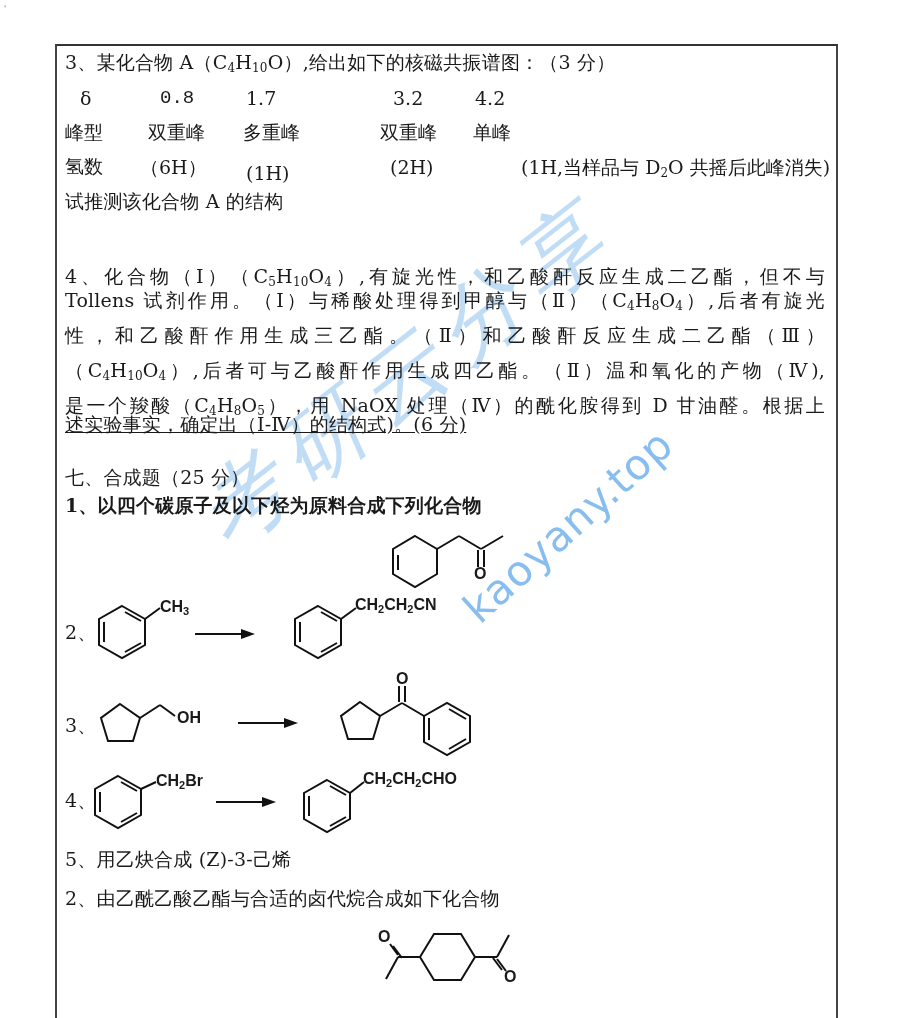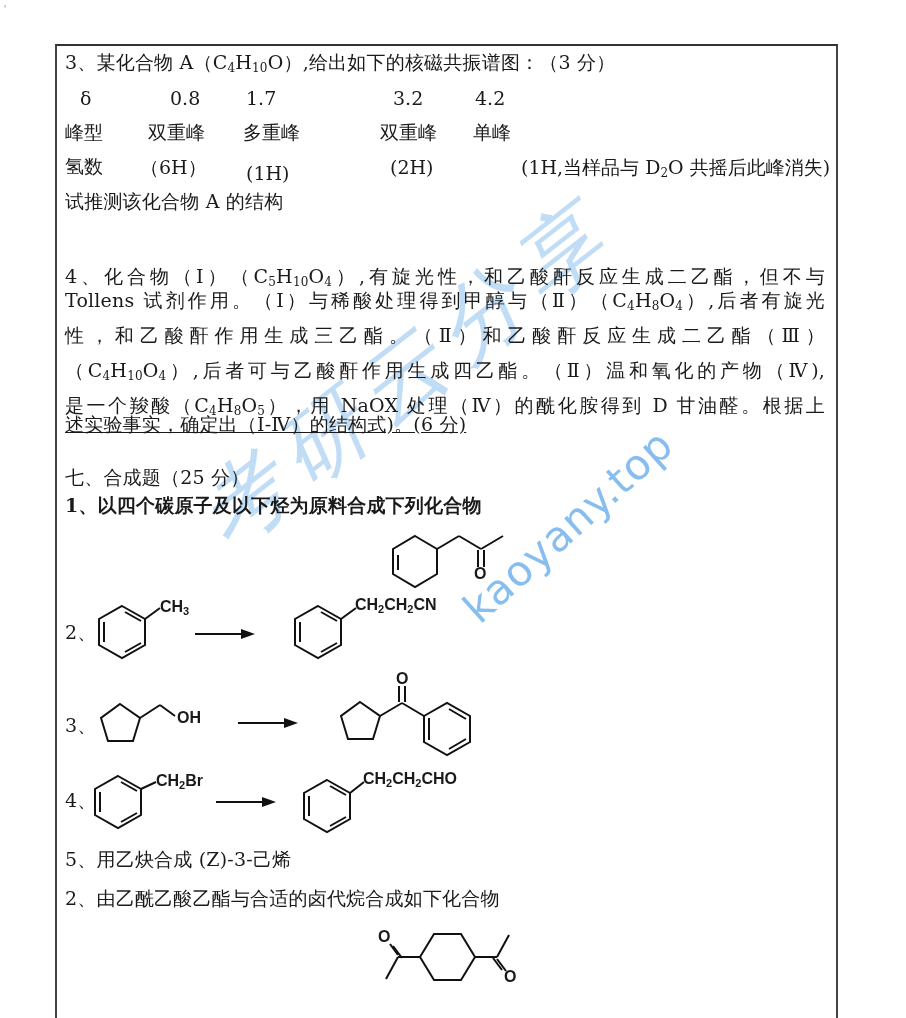--- a/index.html
+++ b/index.html
@@ -43,21 +43,21 @@
 
 <div class="wm-cn">考研云分享</div>
 <div class="wm-en">kaoyany.top</div>
 
 <div class="line" style="top:50px;">
   <span>3、某化合物 A（C</span><sub>4</sub><span>H</span><sub>10</sub><span>O）,给出如下的核磁共振谱图：（3 分）</span>
 </div>
 
 <div>
   <span class="cell" style="left:80px;top:86px;">δ</span>
-  <span class="cell" style="left:170px;top:86px;">0.8</span>
+  <span class="cell" style="left:160px;top:86px;font-family:Liberation Mono, monospace;">0.8</span>
   <span class="cell" style="left:246px;top:86px;">1.7</span>
   <span class="cell" style="left:393px;top:86px;">3.2</span>
   <span class="cell" style="left:475px;top:86px;">4.2</span>
 
   <span class="cell" style="left:65px;top:120px;">峰型</span>
   <span class="cell" style="left:148px;top:120px;">双重峰</span>
   <span class="cell" style="left:243px;top:120px;">多重峰</span>
   <span class="cell" style="left:380px;top:120px;">双重峰</span>
   <span class="cell" style="left:473px;top:120px;">单峰</span>
 

